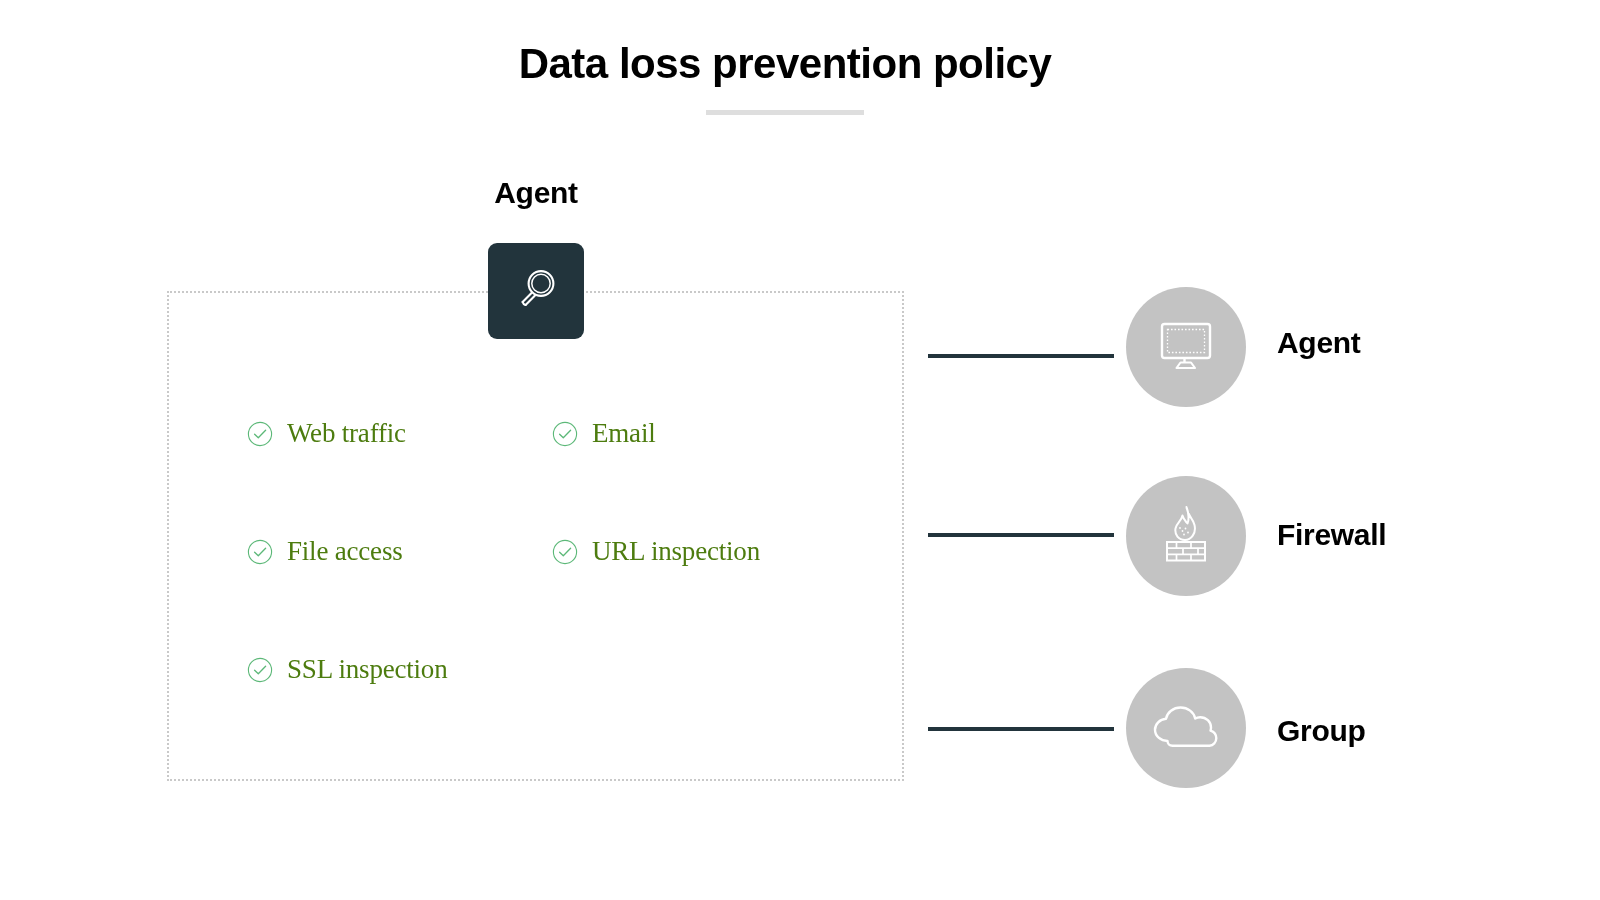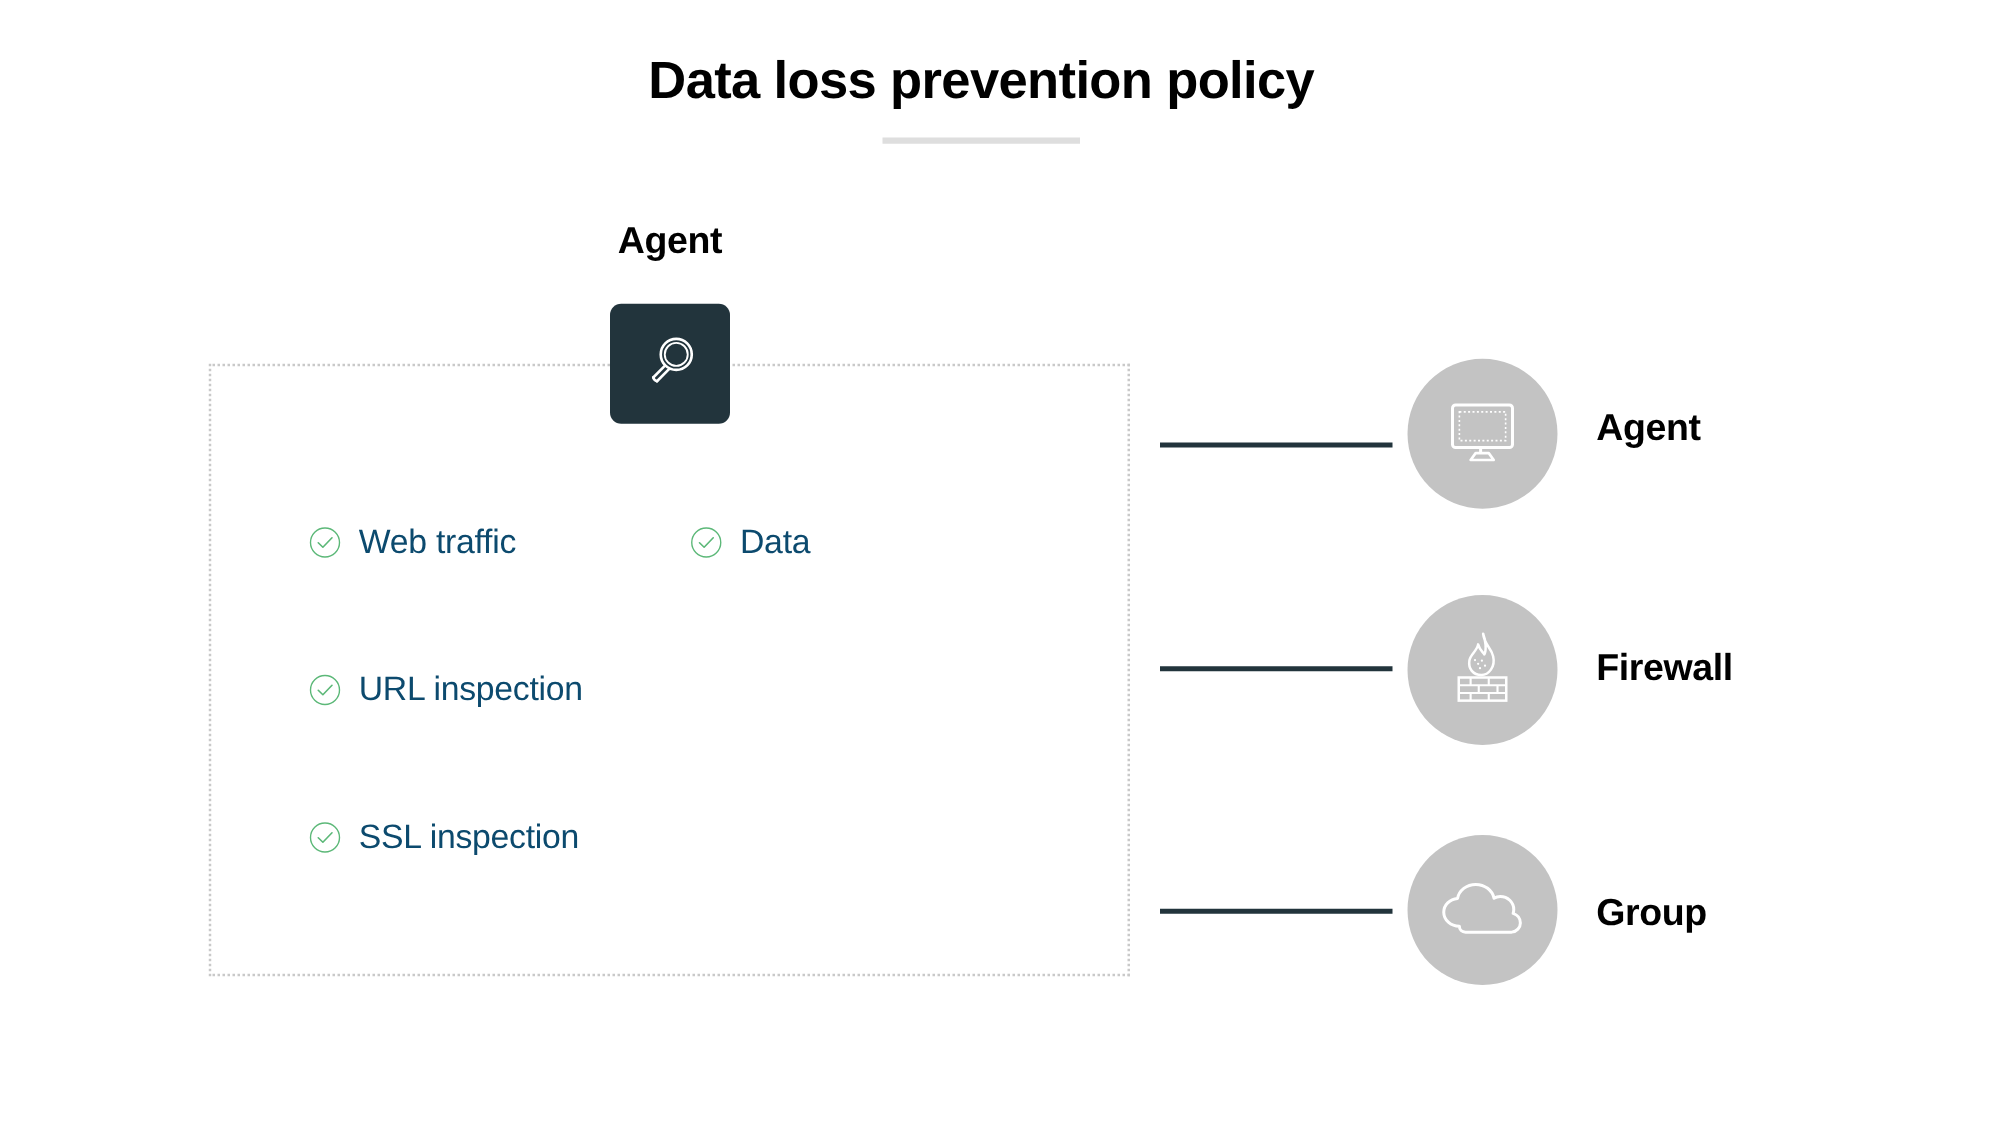--- a/index.html
+++ b/index.html
@@ -107,24 +107,25 @@
 
   .check-icon {
     flex: 0 0 auto;
     width: 26px;
     height: 26px;
     display: block;
   }
 
   .cap-text {
     font-size: 27px;
-    color: #0c4a6e;
+    color: #4d7c0f;
     letter-spacing: -0.2px;
     white-space: nowrap;
     line-height: 1;
+    font-family: Liberation Serif, serif;
   }
 
   .connector {
     position: absolute;
     width: 186px;
     height: 4px;
     background: #22343c;
   }
 
   .node-circle {
@@ -179,25 +180,32 @@
           <circle cx="13" cy="13" r="11.6" stroke="#5cb878" stroke-width="1.1"></circle>
           <path d="M7.6 13.2 L11.3 16.8 L18.6 9.2" stroke="#5cb878" stroke-width="1.3" stroke-linecap="round" stroke-linejoin="round" fill="none"></path>
         </svg>
         <span class="cap-text">Web traffic</span>
       </div>
       <div class="cap-item col-b">
         <svg class="check-icon" viewBox="0 0 26 26" fill="none">
           <circle cx="13" cy="13" r="11.6" stroke="#5cb878" stroke-width="1.1"></circle>
           <path d="M7.6 13.2 L11.3 16.8 L18.6 9.2" stroke="#5cb878" stroke-width="1.3" stroke-linecap="round" stroke-linejoin="round" fill="none"></path>
         </svg>
-        <span class="cap-text">Data</span>
+        <span class="cap-text">Email</span>
       </div>
     </div>
 
     <div class="cap-row">
+      <div class="cap-item col-a">
+        <svg class="check-icon" viewBox="0 0 26 26" fill="none">
+          <circle cx="13" cy="13" r="11.6" stroke="#5cb878" stroke-width="1.1"></circle>
+          <path d="M7.6 13.2 L11.3 16.8 L18.6 9.2" stroke="#5cb878" stroke-width="1.3" stroke-linecap="round" stroke-linejoin="round" fill="none"></path>
+        </svg>
+        <span class="cap-text">File access</span>
+      </div>
       <div class="cap-item col-b">
         <svg class="check-icon" viewBox="0 0 26 26" fill="none">
           <circle cx="13" cy="13" r="11.6" stroke="#5cb878" stroke-width="1.1"></circle>
           <path d="M7.6 13.2 L11.3 16.8 L18.6 9.2" stroke="#5cb878" stroke-width="1.3" stroke-linecap="round" stroke-linejoin="round" fill="none"></path>
         </svg>
         <span class="cap-text">URL inspection</span>
       </div>
     </div>
 
     <div class="cap-row">

